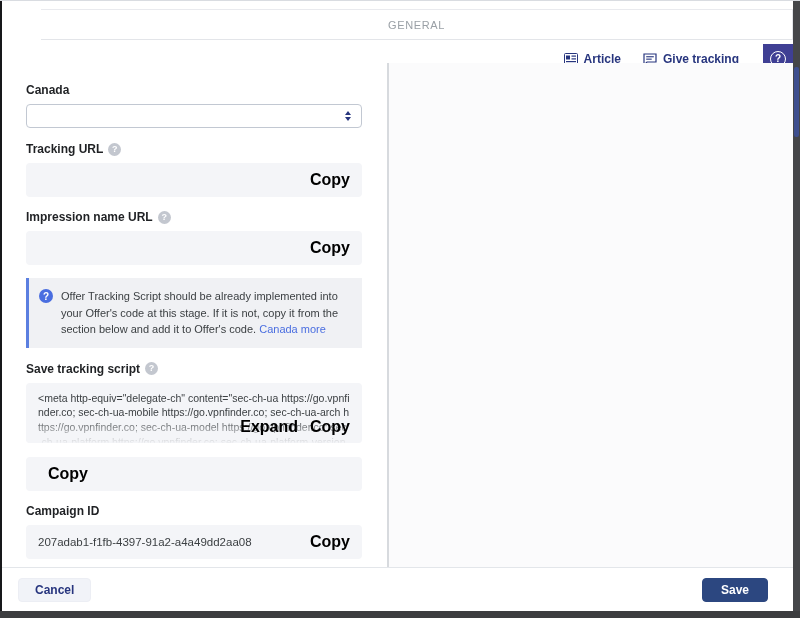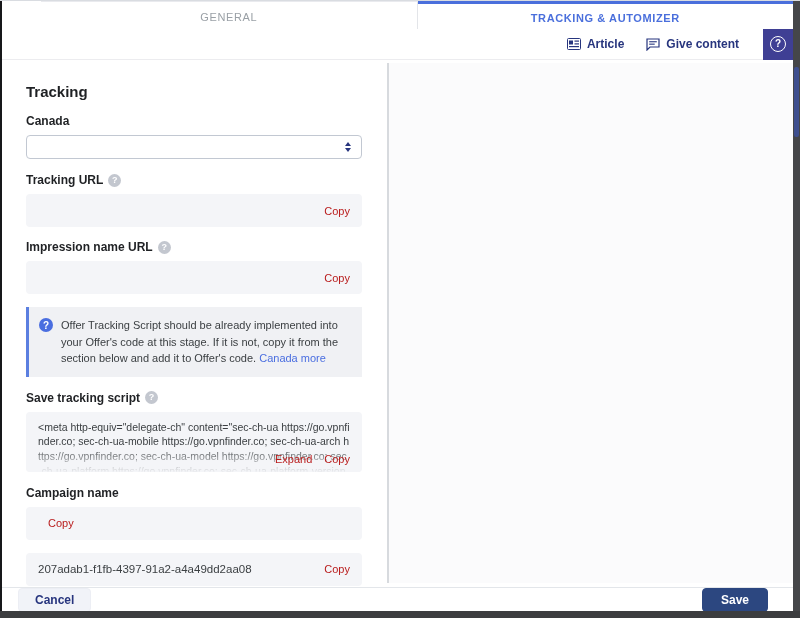--- a/index.html
+++ b/index.html
@@ -11,28 +11,28 @@
   }
   .app { position:absolute; inset:0; border-top:1px solid #d9dce1; }
 
   
   .edge-left  { position:absolute; left:0; top:0; bottom:0; width:2px; background:#17181a; z-index:50; }
   .edge-bottom{ position:absolute; left:0; right:0; bottom:0; height:7px; background:#3c3d3f; z-index:50; }
   .scrollbar  { position:absolute; right:0; top:0; bottom:7px; width:7px; background:#454649; z-index:49; }
   .scrollbar .thumb { position:absolute; left:1px; right:1px; top:66px; height:70px; background:#3e4f8f; border-radius:2px; }
 
   
-  .tabbar { position:absolute; left:2px; right:7px; top:0; height:31px; display:flex;padding-left:39px; }
+  .tabbar { position:absolute; left:2px; right:7px; top:8px; height:31px; display:flex;padding-left:39px; }
   .tab { flex:1; display:flex; align-items:center; justify-content:center;
          font-size:11px; letter-spacing:.6px; cursor:pointer; background:#fff; }
   .tab.inactive { color:#9aa0a6; border-right:1px solid #e3e5e9; border-bottom:1px solid #e3e5e9; border-top:1px solid #e9eaee; }
   .tab.active { color:#4a6fdc; border-top:3px solid #4a6fdc; font-weight:bold; }
 
   
-  .toolbar { position:absolute; left:2px; right:7px; top:28px; height:31px; background:#fff;
+  .toolbar { position:absolute; left:2px; right:7px; top:43px; height:31px; background:#fff;
              display:flex; align-items:center; justify-content:flex-end; gap:22px;
              border-bottom:1px solid #ececef; padding-right:0; }
   .tool-link { display:flex; align-items:center; gap:6px; color:#27357e; font-size:12px; font-weight:bold; cursor:pointer; }
   .tool-link svg { display:block; }
   .help-btn { width:30px; height:31px; background:#3f3f94; display:flex; align-items:center; justify-content:center;
               cursor:pointer; margin-left:2px; }
   .help-btn .ring { width:16px; height:16px; border:1.5px solid #fff; border-radius:50%;
                     display:flex; align-items:center; justify-content:center;
                     color:#fff; font-size:10px; font-weight:bold; line-height:1; }
 
@@ -50,56 +50,53 @@
   .select { height:24px; border:1px solid #c2c8d2; border-radius:4px; background:#fff;
             display:flex; align-items:center; justify-content:flex-end; padding:0 10px; margin-bottom:14px; cursor:pointer; }
   .spin { display:flex; flex-direction:column; gap:2px; }
   .spin i { display:block; width:0; height:0; border-left:3.5px solid transparent; border-right:3.5px solid transparent; }
   .spin .up { border-bottom:4px solid #27357e; }
   .spin .dn { border-top:4px solid #27357e; }
 
   .value-box { background:#f4f5f8; border-radius:4px; min-height:33px; display:flex; align-items:center;
                padding:8px 12px; margin-bottom:13px; }
   .value-box .val { flex:1; font-size:11.5px; color:#3c4043; word-break:break-all; }
-  .copy-link { color:#b91c1c; font-size:11px; font-weight:normal; cursor:pointer; margin-left:10px; white-space:nowrap; }
+  .copy-link { color:#000000; font-size:16px; font-weight:bold; cursor:pointer; margin-left:10px; white-space:nowrap; }
 
   .notice { background:#f0f1f4; border-left:3px solid #5b7fe0; display:flex; gap:8px;
             padding:10px 12px 10px 10px; margin:12px 0 14px 0; }
   .notice .nq { flex:0 0 auto; width:14px; height:14px; border-radius:50%; background:#4a6ee0; color:#fff;
                 font-size:10px; font-weight:bold; display:flex; align-items:center; justify-content:center; margin-top:1px; }
   .notice .ntext { font-size:11px; color:#3c4043; line-height:1.5; }
   .notice .learn { color:#4a6ee0; cursor:pointer; }
 
   .script-box { position:relative; background:#f4f5f8; border-radius:4px; height:60px; overflow:hidden;
                 padding:8px 12px; margin-bottom:14px; }
   .script-box .code { font-size:10.5px; color:#3c4043; line-height:1.4; word-break:break-all; }
   .script-box .fade { position:absolute; left:0; right:0; bottom:0; height:26px;
                       background:linear-gradient(to bottom, rgba(244,245,248,0), rgba(244,245,248,0.96)); }
   .script-box .links { position:absolute; right:12px; bottom:7px; display:flex; gap:12px; z-index:2; }
 
   
-  .footer { position:absolute; left:2px; right:7px; bottom:7px; height:24px; background:#fff;
+  .footer { position:absolute; left:2px; right:7px; bottom:7px; height:44px; background:#fff;
             border-top:1px solid #e3e6ea; display:flex; align-items:center; justify-content:space-between;
             padding:0 25px 0 16px;gap:40px; }
   .btn-cancel { background:#f1f3f8; border:1px solid #eceef4; color:#27357e; font-weight:bold; font-size:12px;
                 border-radius:4px; padding:4px 16px; cursor:pointer; }
   .btn-save { background:#2c4780; border:1px solid #2c4780; color:#fff; font-weight:bold; font-size:12px;
               border-radius:4px; padding:4px 18px; cursor:pointer; }
 </style>
 </head>
 <body>
 
 <div class="app">
 
   <div class="tabbar">
     <div class="tab inactive">
       <span>GENERAL</span>
-    </div>
-    <div class="tab active">
-      <span>TRACKING &amp; AUTOMIZER</span>
     </div>
   </div>
 
   <div class="toolbar">
     <div class="tool-link">
       <span>
         <svg width="14" height="12" viewBox="0 0 14 12" fill="none">
           <rect x="0.5" y="0.5" width="13" height="11" rx="1" stroke="#27357e"></rect>
           <rect x="2" y="2.5" width="4" height="4" fill="#27357e"></rect>
           <rect x="7.5" y="2.5" width="4.5" height="1.2" fill="#27357e"></rect>
@@ -110,31 +107,30 @@
       <span>Article</span>
     </div>
     <div class="tool-link">
       <span>
         <svg width="14" height="13" viewBox="0 0 14 13" fill="none">
           <path d="M1 1h12v8H4l-3 3V1z" stroke="#27357e" stroke-width="1.2" fill="none"></path>
           <rect x="3.2" y="3.2" width="7.6" height="1.1" fill="#27357e"></rect>
           <rect x="3.2" y="5.6" width="5.5" height="1.1" fill="#27357e"></rect>
         </svg>
       </span>
-      <span>Give content</span>
+      <span>Give tracking</span>
     </div>
     <div class="help-btn">
       <span class="ring">?</span>
     </div>
   </div>
 
   <div class="content">
     <div class="left-panel">
 
-      <div class="page-title">Tracking</div>
 
       <div class="field-label">
         <span>Canada</span>
       </div>
       <div class="select">
         <span></span>
         <span class="spin">
             <i class="up"></i>
             <i class="dn"></i>
           </span>
@@ -172,27 +168,27 @@
       </div>
       <div class="script-box">
         <div class="code">&lt;meta http-equiv="delegate-ch" content="sec-ch-ua https://go.vpnfinder.co; sec-ch-ua-mobile https://go.vpnfinder.co; sec-ch-ua-arch https://go.vpnfinder.co; sec-ch-ua-model https://go.vpnfinder.co; sec-ch-ua-platform https://go.vpnfinder.co; sec-ch-ua-platform-version https://go.vpnfinder.co;</div>
         <div class="fade"></div>
         <div class="links">
           <span class="copy-link" style="margin-left:12px">Expand</span>
           <span class="copy-link" style="margin-left:0">Copy</span>
         </div>
       </div>
 
-      <div class="field-label">
-        <span>Campaign name</span>
-      </div>
-      <div class="value-box">
-        <span class="copy-link">Copy</span>
-      </div>
-
+      <div class="value-box">
+        <span class="copy-link">Copy</span>
+      </div>
+
+      <div class="field-label">
+        <span>Campaign ID</span>
+      </div>
       <div class="value-box">
         <span class="val">207adab1-f1fb-4397-91a2-a4a49dd2aa08</span>
         <span class="copy-link">Copy</span>
       </div>
 
     </div>
     <div class="divider"></div>
     <div class="right-panel"></div>
   </div>
 

